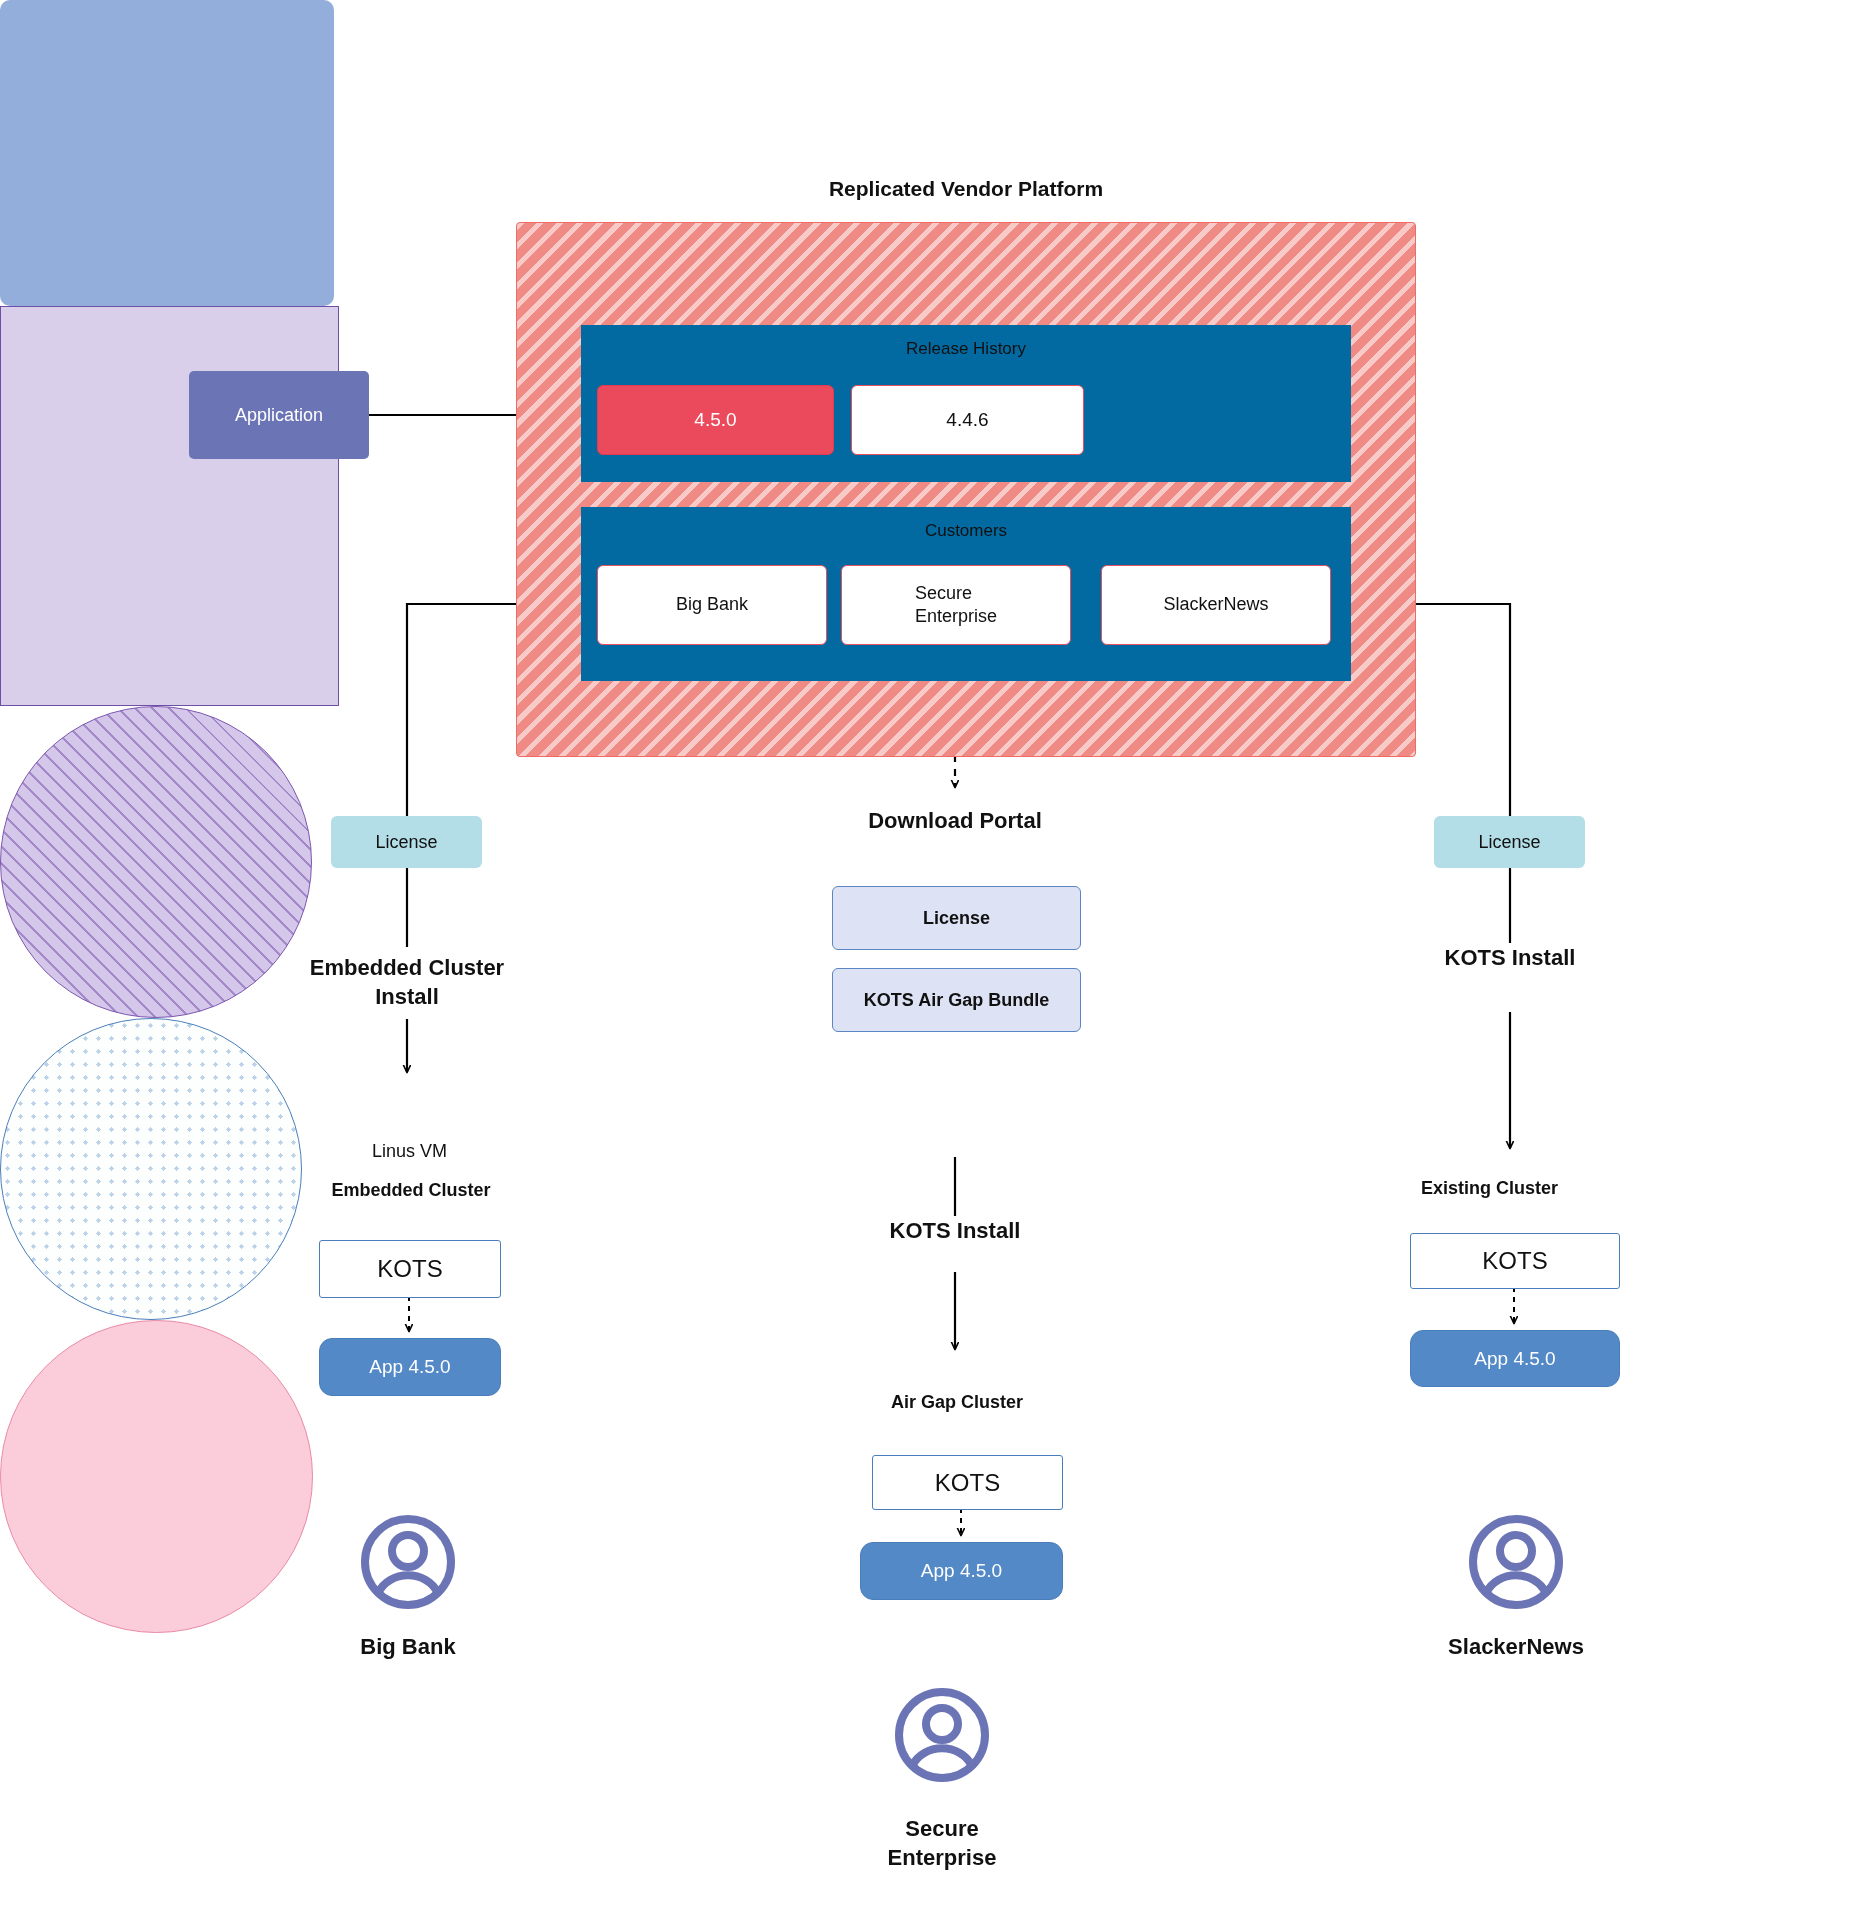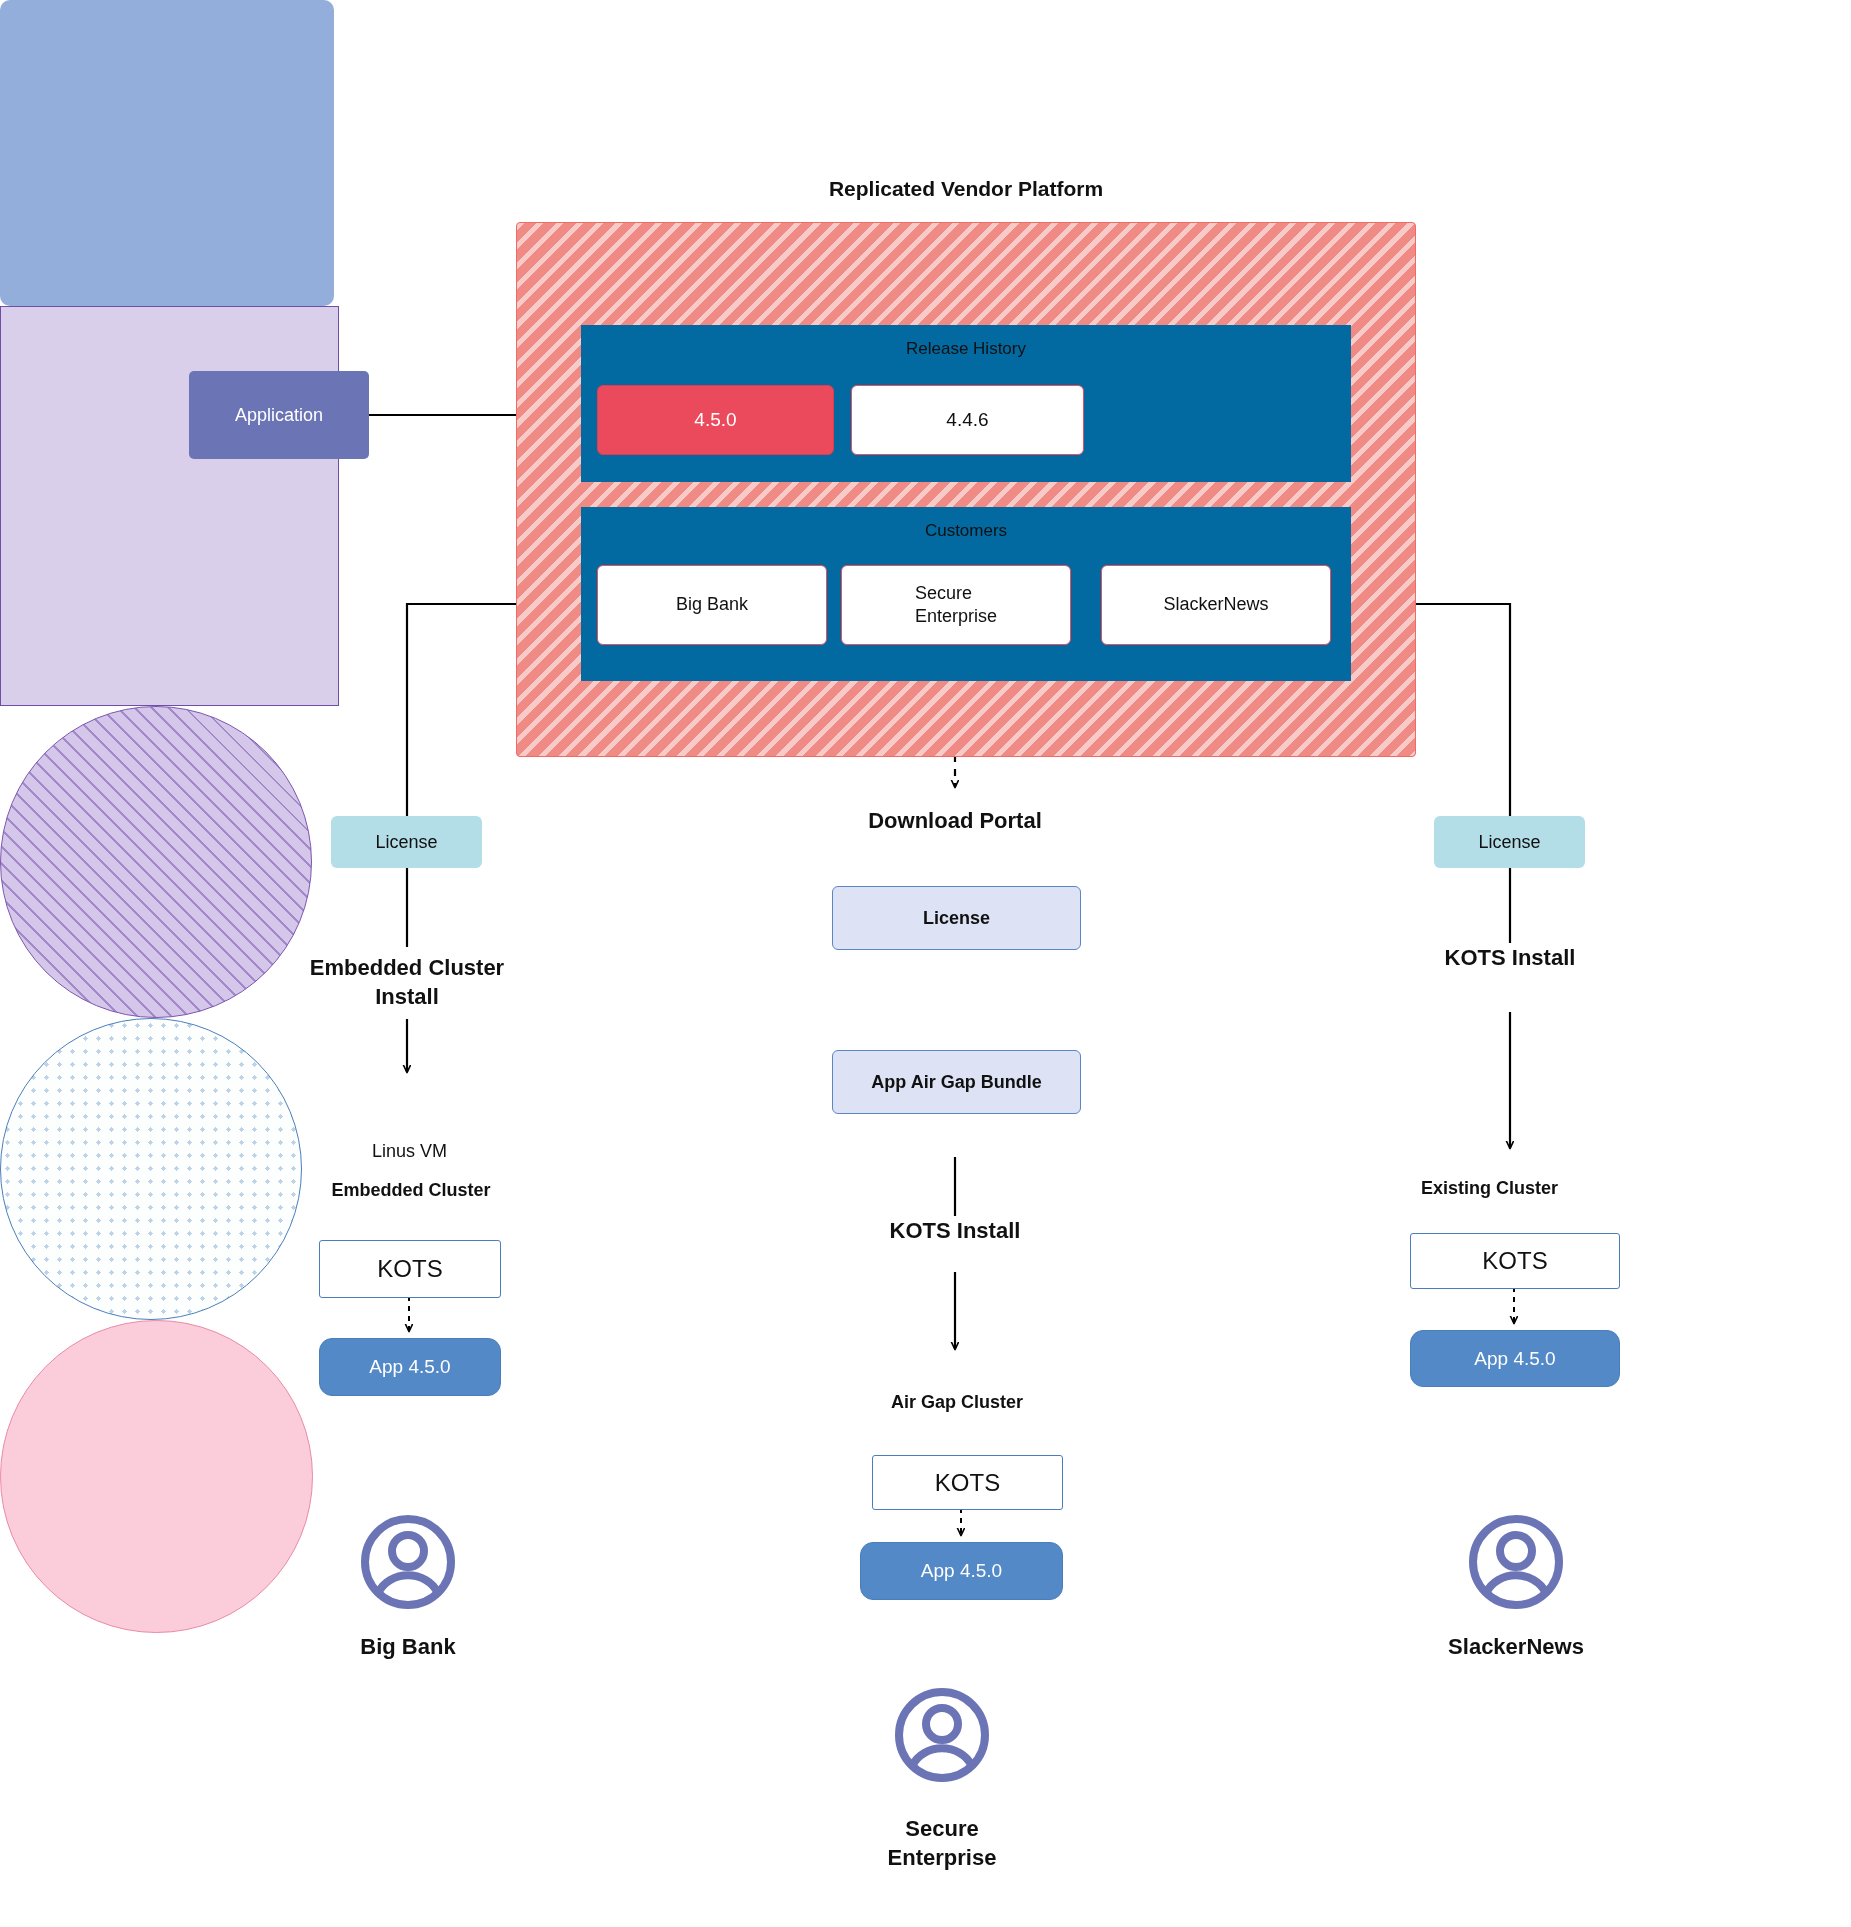--- a/index.html
+++ b/index.html
@@ -188,21 +188,21 @@
   <div class="license-pill" id="license-left">License</div>
   <div class="license-pill" id="license-right">License</div>
 
   <div class="lbl flow-label" style="left:257px;top:947px;width:300px;height:72px;">Embedded Cluster<br>Install</div>
   <div class="lbl flow-label" style="left:835px;top:1216px;width:240px;height:30px;">KOTS Install</div>
   <div class="lbl flow-label" style="left:1390px;top:943px;width:240px;height:30px;">KOTS Install</div>
 
   <div class="lbl portal-title" style="left:788px;top:807px;width:334px;height:28px;">Download  Portal</div>
   <div id="portal-box"></div>
   <div class="portal-item" id="portal-item-0">License</div>
-  <div class="portal-item" id="portal-item-2">App Air Gap Bundle</div>
+  <div class="portal-item" id="portal-item-1">KOTS Air Gap Bundle</div>
 
   <div id="linuxvm-box"></div>
   <div class="cluster-cap thin" style="left:241px;top:1111px;width:337px;margin-top:30px;">Linus VM</div>
   <div id="embedded-circle"></div>
   <div class="cluster-cap" style="left:256px;top:1180px;width:310px;">Embedded Cluster</div>
   <div class="kots-box" id="kots-embedded">KOTS</div>
   <div class="app-box" id="app-embedded">App 4.5.0</div>
 
   <svg class="avatar" id="avatar-bigbank" viewBox="0 0 100 100">
     <circle cx="50" cy="50" r="43" fill="none" stroke="#6b74b5" stroke-width="8"></circle>

